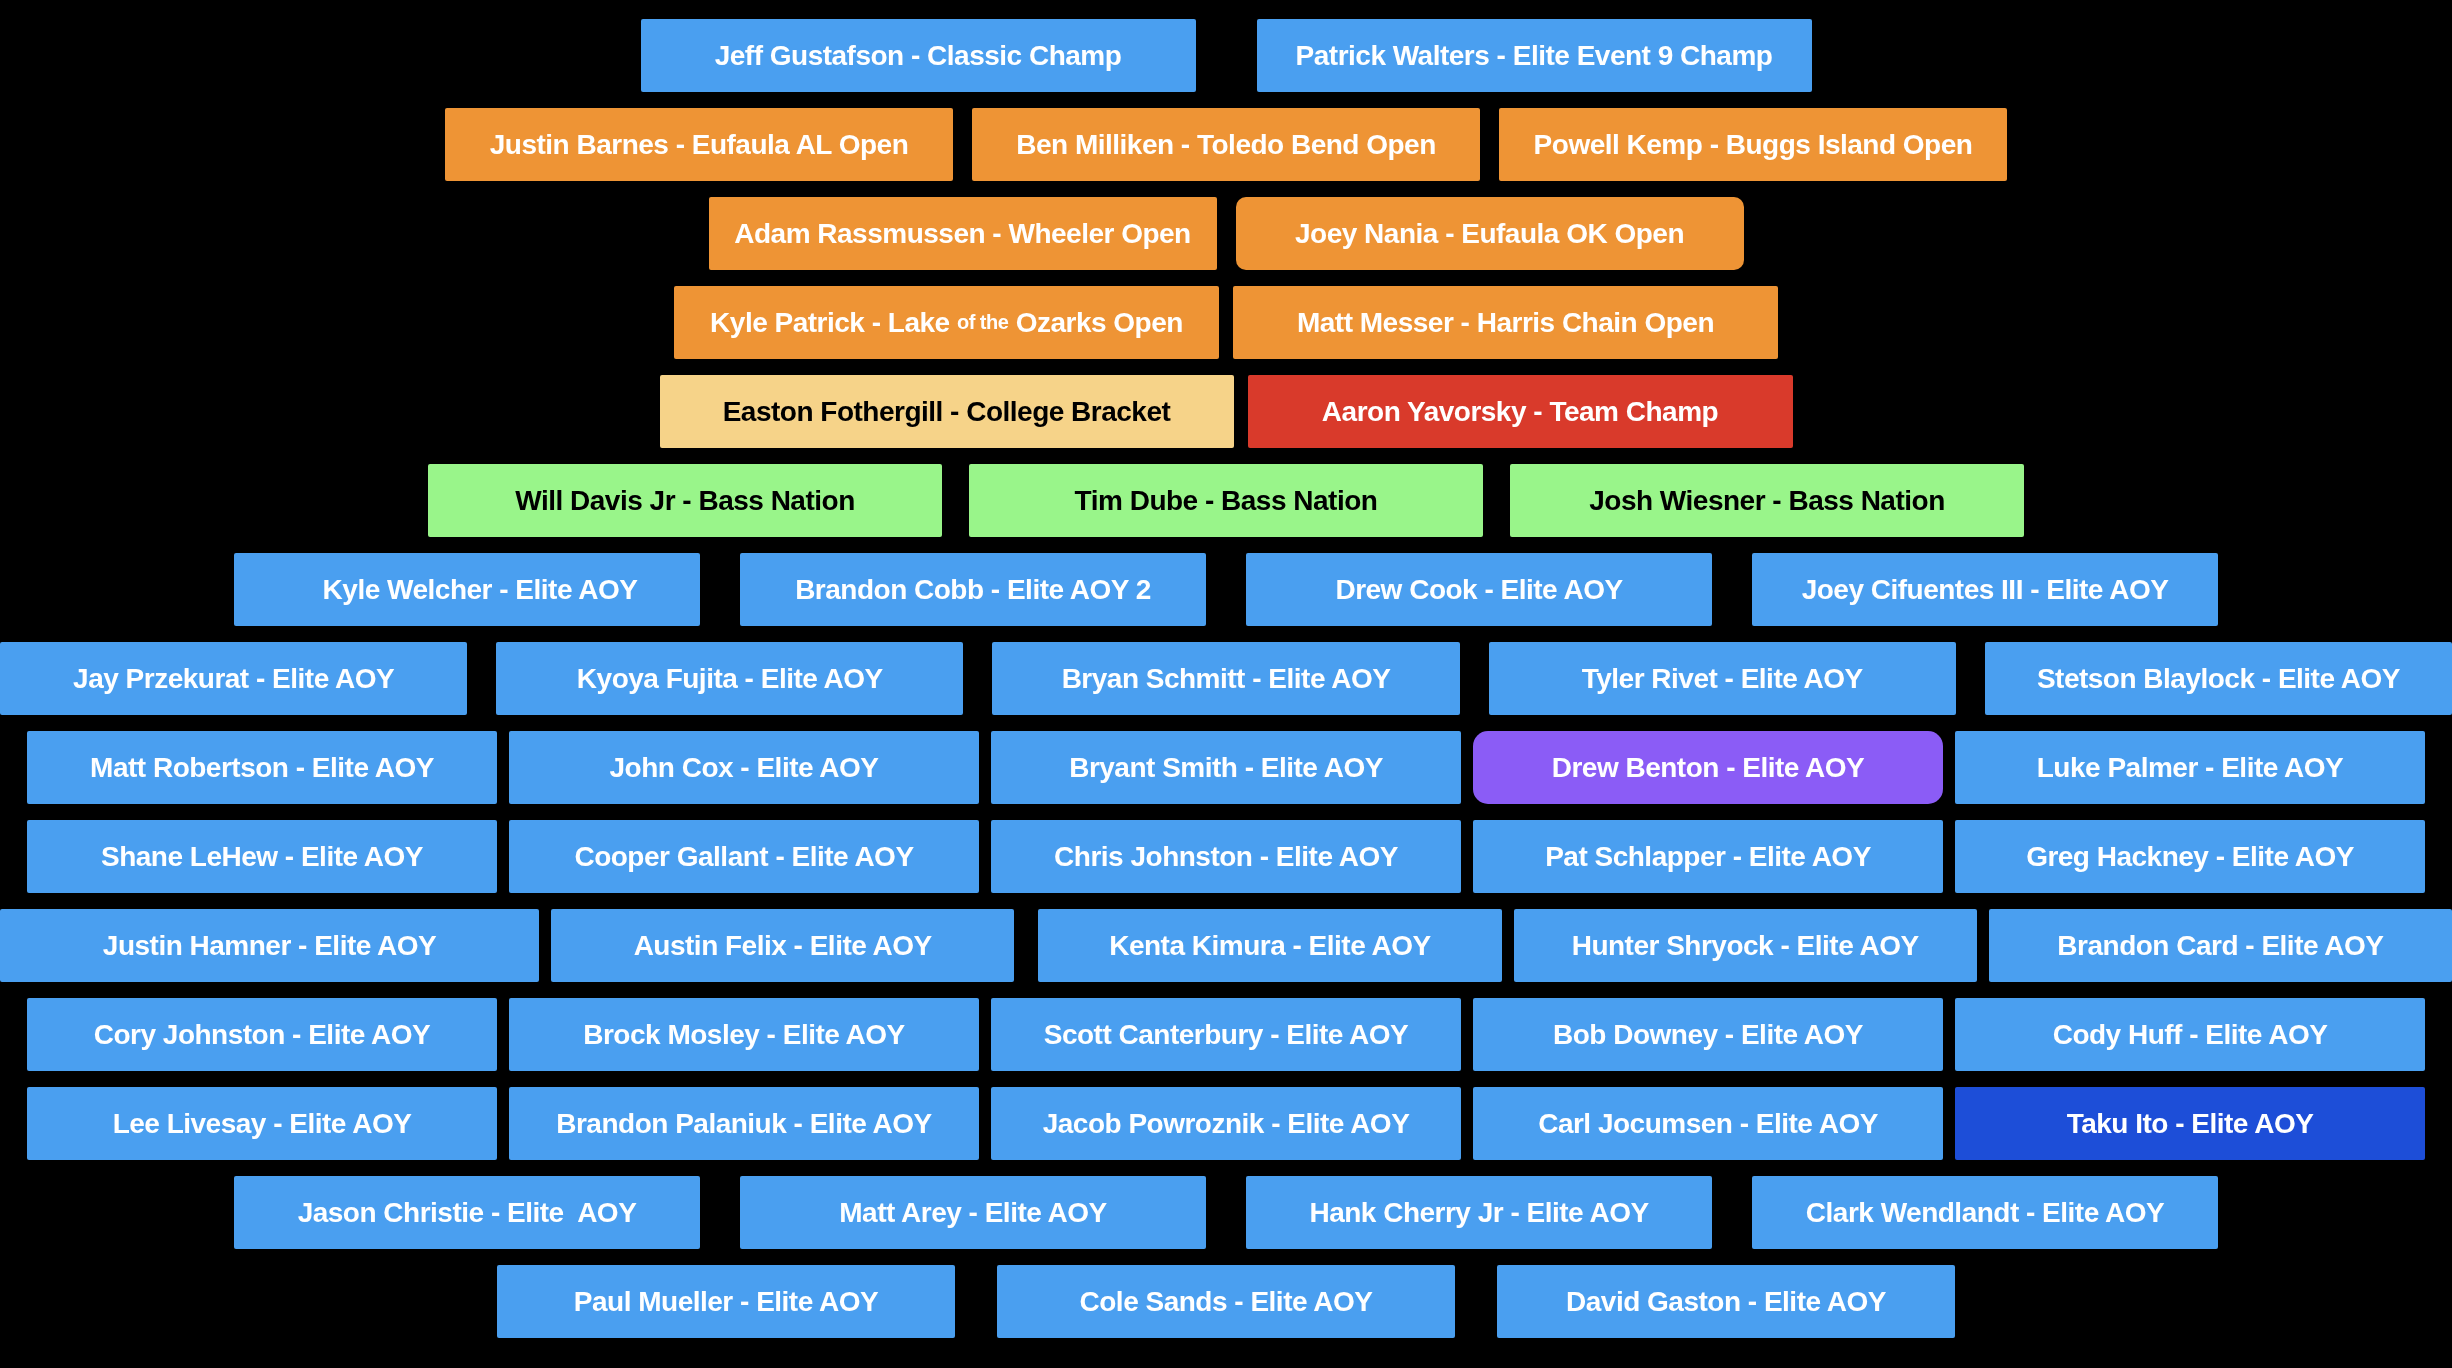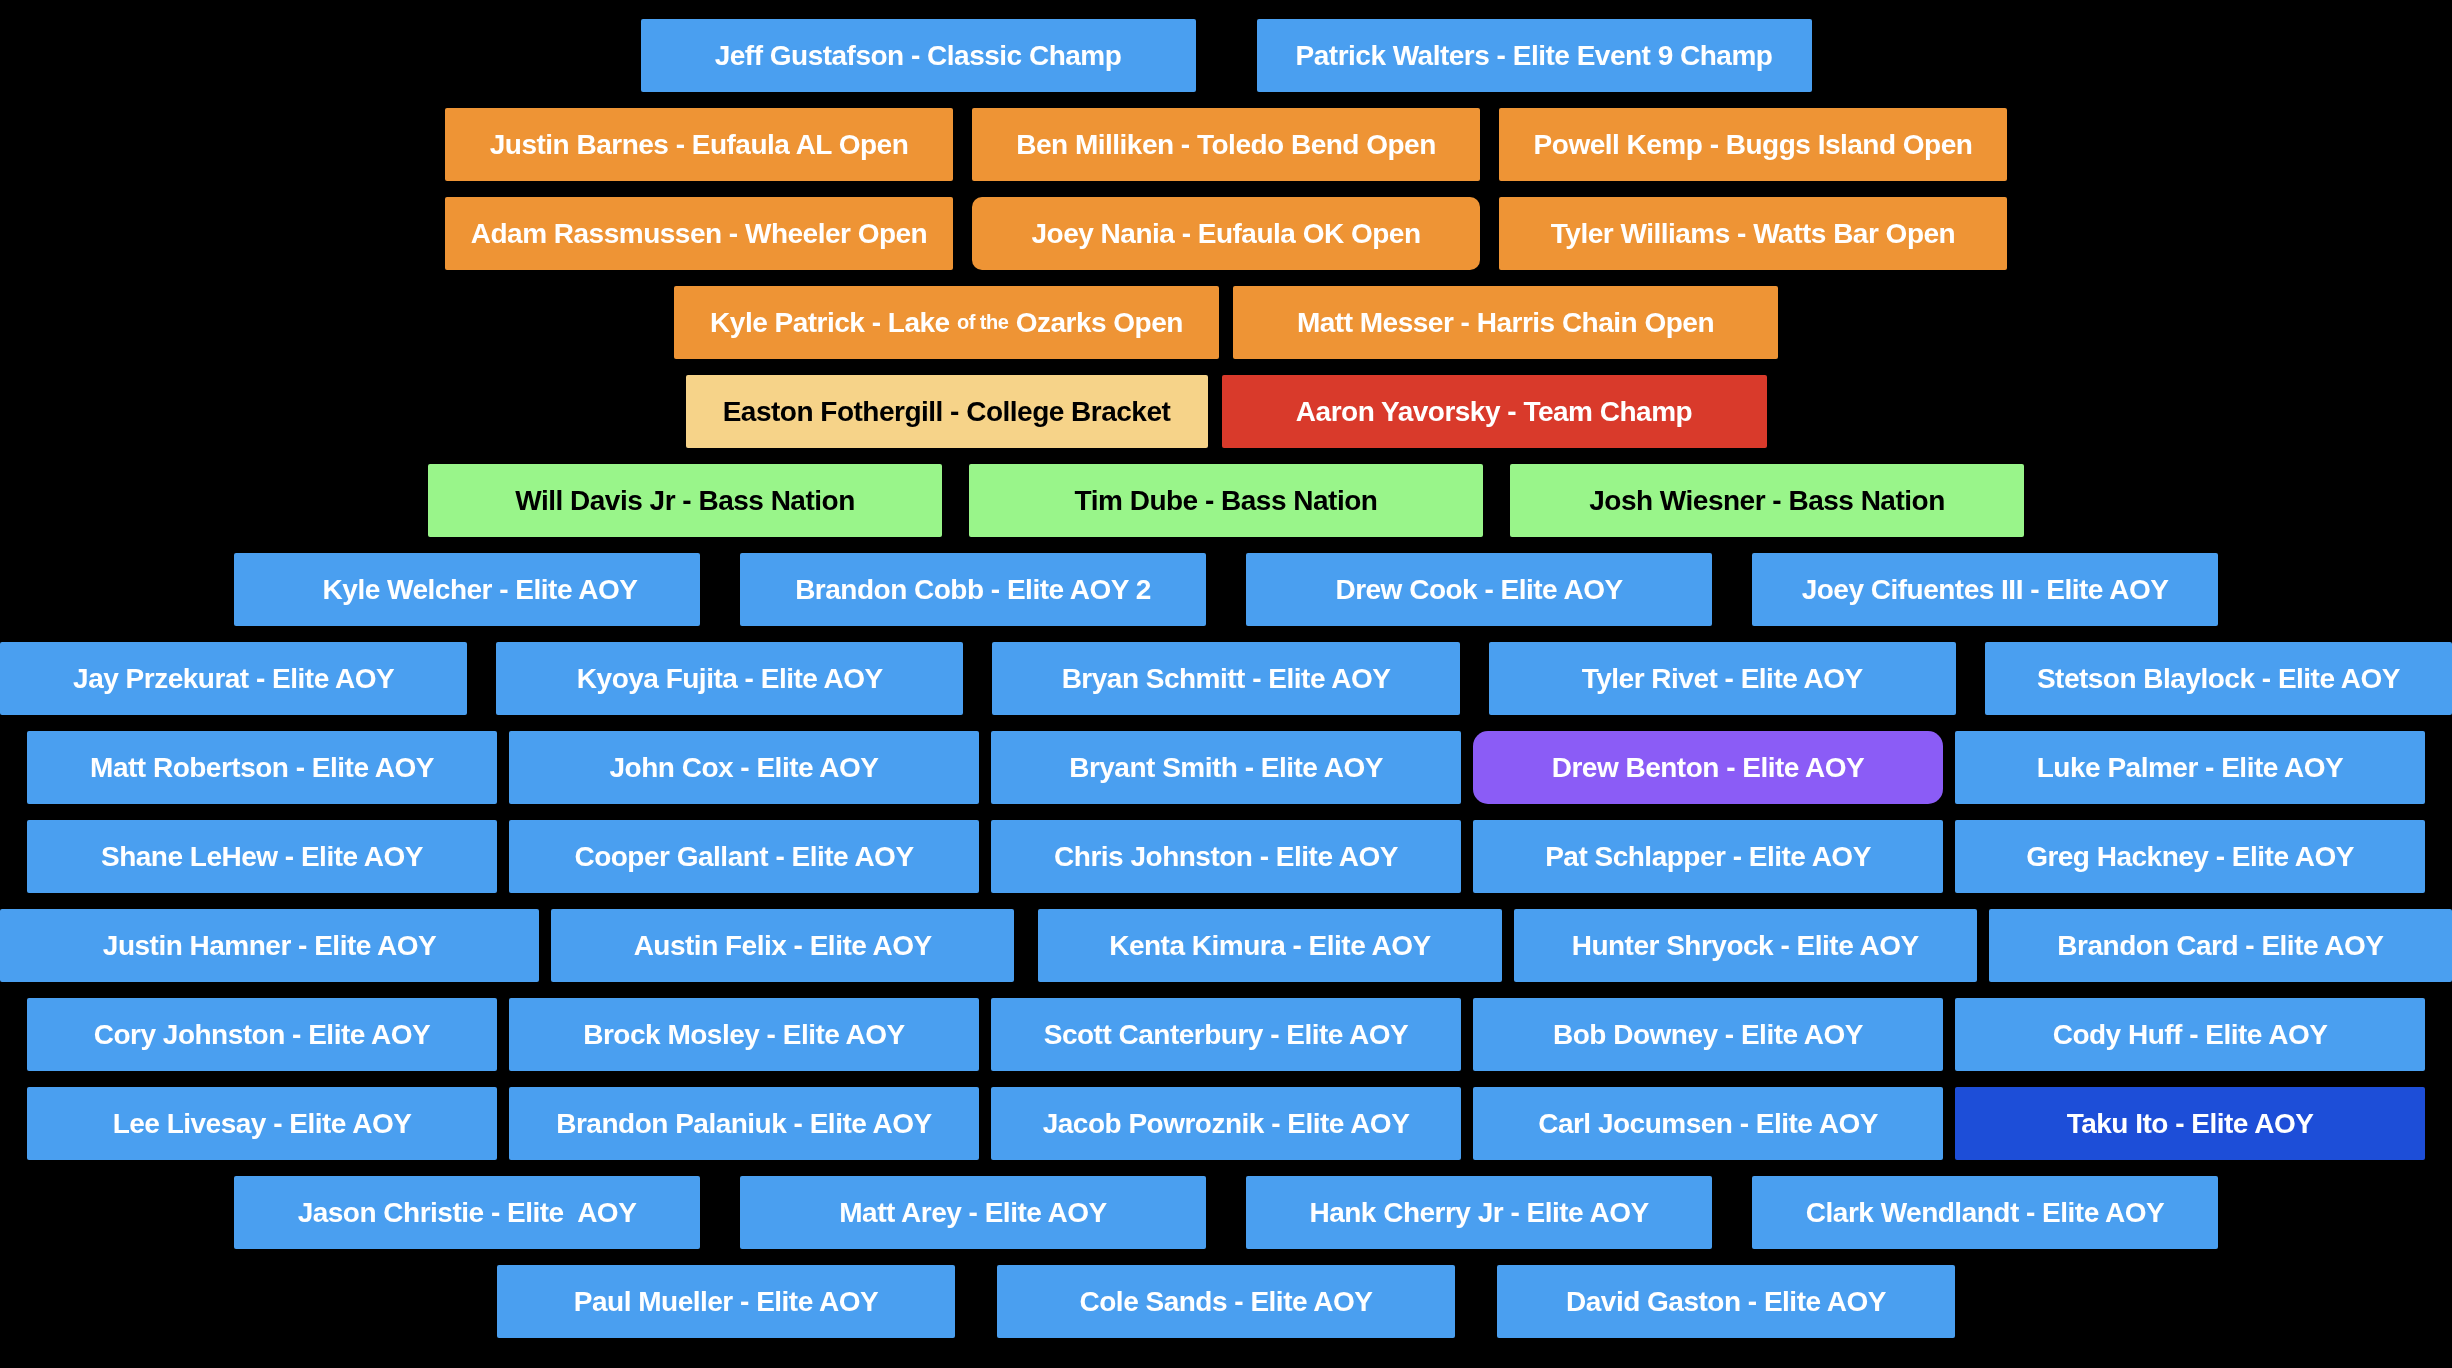--- a/index.html
+++ b/index.html
@@ -60,36 +60,33 @@
         <span class="lbl">Powell Kemp - Buggs Island Open</span>
       </div>
     </div>
     <div class="row" style="gap: 19px;">
       <div class="box" style="width: 508px; background: rgb(238, 148, 53); color: rgb(255, 255, 255);">
         <span class="lbl">Adam Rassmussen - Wheeler Open</span>
       </div>
       <div class="box" style="width: 508px; background: rgb(238, 148, 53); color: rgb(255, 255, 255); border-radius: 10px;">
         <span class="lbl">Joey Nania - Eufaula OK Open</span>
       </div>
-      <div class="box" style="width: 508px; background: rgb(238, 148, 53); color: rgb(255, 255, 255);">
-        <span class="lbl">Tyler Williams - Watts Bar Open</span>
-      </div>
     </div>
     <div class="row" style="gap: 14px;">
       <div class="box" style="width: 545px; background: rgb(238, 148, 53); color: rgb(255, 255, 255);">
         <span class="lbl">Kyle Patrick - Lake </span>
         <span class="lbl-small">of the</span>
         <span class="lbl"> Ozarks Open</span>
       </div>
       <div class="box" style="width: 545px; background: rgb(238, 148, 53); color: rgb(255, 255, 255);">
         <span class="lbl">Matt Messer - Harris Chain Open</span>
       </div>
     </div>
     <div class="row" style="gap: 14px;">
-      <div class="box" style="width: 522px; background: rgb(246, 211, 137); color: rgb(0, 0, 0);">
+      <div class="box" style="width: 574px; background: rgb(246, 211, 137); color: rgb(0, 0, 0);">
         <span class="lbl">Easton Fothergill - College Bracket</span>
       </div>
       <div class="box" style="width: 545px; background: rgb(217, 58, 43); color: rgb(255, 255, 255);">
         <span class="lbl">Aaron Yavorsky - Team Champ</span>
       </div>
     </div>
     <div class="row" style="gap: 27px;">
       <div class="box" style="width: 514px; background: rgb(153, 245, 138); color: rgb(0, 0, 0);">
         <span class="lbl">Will Davis Jr - Bass Nation</span>
       </div>

